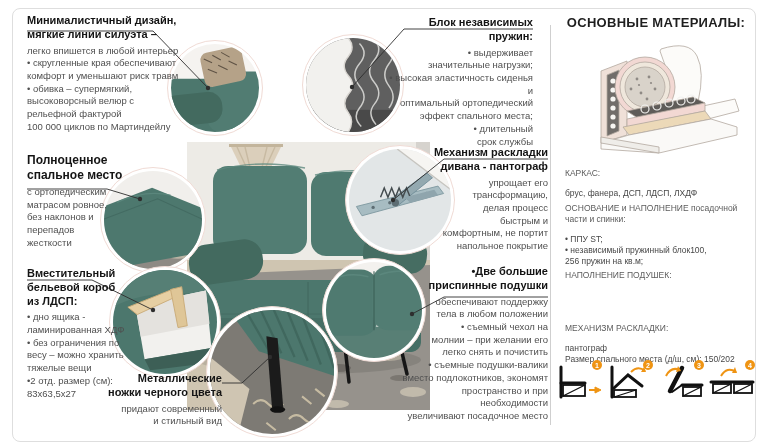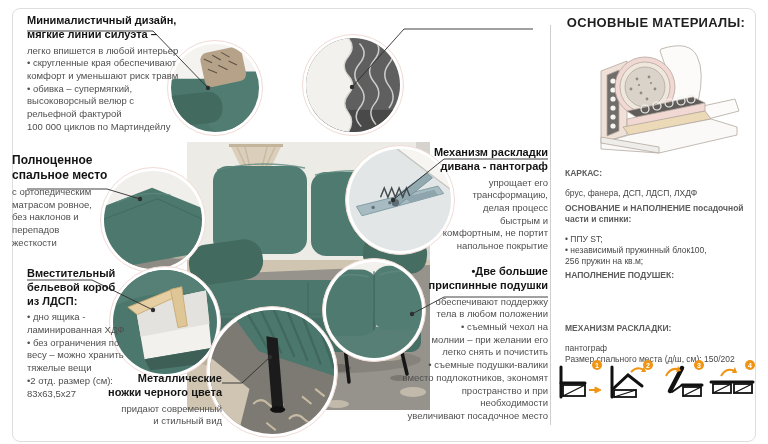--- a/index.html
+++ b/index.html
@@ -14,21 +14,21 @@
   .tb{position:absolute;}
   .tb .t{font-weight:bold;color:#141414;font-size:11px;line-height:1.25;white-space:pre-line;}
   .tb .b{font-size:9.5px;color:#4f4f4f;line-height:1.34;white-space:pre-line;margin-top:3px;}
   .tb.right{text-align:right;}
   .t-lg{font-size:12px !important;}
   .divider{position:absolute;left:550px;top:25px;width:1px;height:400px;background:#cfcfcf;}
   .panel-heading{position:absolute;left:565px;top:15px;width:182px;text-align:center;
                  font-size:13px;font-weight:bold;letter-spacing:.3px;color:#1f1f1f;}
   .diagram{position:absolute;left:587px;top:36px;width:156px;height:122px;}
   .sec{position:absolute;left:565px;width:192px;}
-  .sec .lbl{font-size:8.5px;color:#5c5c5c;line-height:1.3;font-weight:bold;}
+  .sec .lbl{font-size:8.5px;color:#5c5c5c;line-height:1.3;}
   .sec .bd{font-size:8.5px;color:#484848;line-height:1.3;white-space:pre-line;margin-top:9px;}
   .steps{position:absolute;left:556px;top:360px;width:202px;display:flex;gap:4px;}
   .step{position:relative;width:47px;height:40px;}
   .step svg{display:block;width:46px;height:38px;margin-top:4px;}
   .badge{position:absolute;top:0;right:1px;width:10px;height:10px;border-radius:50%;background:#ef9413;
          color:#fff;font-size:7px;font-weight:bold;display:flex;align-items:center;justify-content:center;}
 </style>
 </head>
 <body>
 
@@ -231,21 +231,21 @@
 мягкие линии силуэта –</div>
     <div class="b">легко впишется в любой интерьер
 • скругленные края обеспечивают
 комфорт и уменьшают риск травм
 • обивка – супермягкий,
 высоковорсный велюр с
 рельефной фактурой
 100 000 циклов по Мартиндейлу</div>
   </div>
 
-  <div class="tb" style="left:12px;top:153px;width:96px">
+  <div class="tb" style="left:27px;top:153px;width:96px">
     <div class="t t-lg">Полноценное
 спальное место</div>
     <div class="b">с ортопедическим
 матрасом ровное,
 без наклонов и
 перепадов
 жесткости</div>
   </div>
 
   <div class="tb" style="left:27px;top:267px;width:130px">
@@ -260,20 +260,30 @@
 •2 отд. размер (см): 83х63,5х27</div>
   </div>
 
   <div class="tb right" style="left:30px;top:372px;width:192px">
     <div class="t">Металлические
 ножки черного цвета</div>
     <div class="b">придают современный
 и стильный вид</div>
   </div>
 
+  <div class="tb right" style="right:235px;top:16px;width:150px">
+    <div class="t">Блок независимых пружин:</div>
+    <div class="b">• выдерживает
+значительные нагрузки;
+• высокая эластичность сиденья и
+оптимальный ортопедический
+эффект спального места;
+• длительный
+срок службы</div>
+  </div>
 
   <div class="tb right" style="right:220px;top:146px;width:130px">
     <div class="t">Механизм раскладки
 дивана - пантограф</div>
     <div class="b">упрощает его
 трансформацию,
 делая процесс
 быстрым и
 комфортным, не портит
 напольное покрытие</div>

